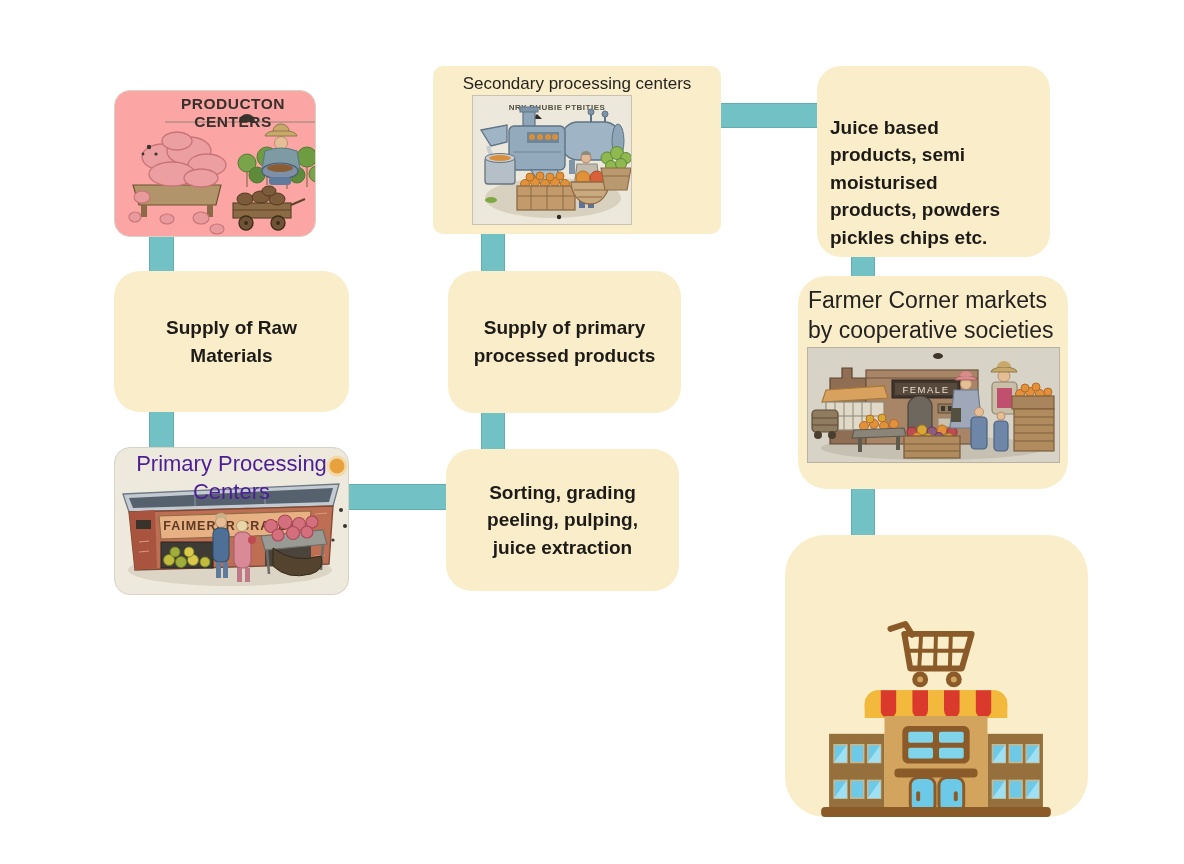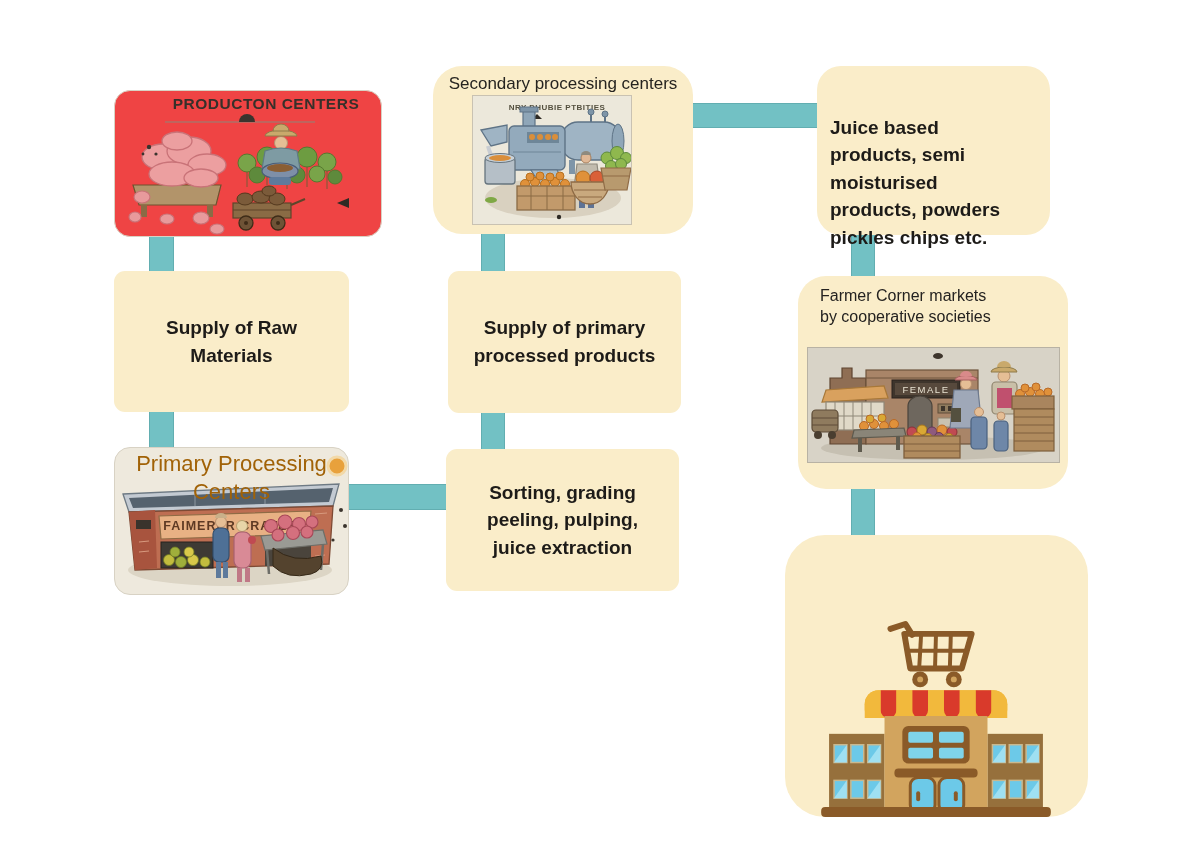--- a/index.html
+++ b/index.html
@@ -1,57 +1,57 @@
 <!DOCTYPE html>
 <html><head>
 <meta charset="utf-8">
 <style>
   html,body{margin:0;padding:0;background:#ffffff;}
   #canvas{
     position:relative;width:1184px;height:864px;background:#ffffff;
     font-family:"Liberation Sans",sans-serif;color:#1d1b18;overflow:hidden;
   }
   .conn{position:absolute;background:#72c1c4;border:1px solid rgba(80,150,156,.45);}
-  .box{position:absolute;background:#faedc9;border-radius:11px;box-sizing:border-box;}
+  .box{position:absolute;background:#faedc9;border-radius:26px;box-sizing:border-box;}
   .imgbox{position:absolute;border-radius:16px;overflow:hidden;box-sizing:border-box;
           border:1px solid #d8d2c4;}
   .imgbox svg{position:absolute;left:0;top:0;display:block;}
   .center-label{
     display:flex;align-items:center;justify-content:center;text-align:center;
     font-weight:bold;font-size:19px;line-height:1.45;white-space:pre-line;
   }
   .left-label{white-space:pre-line;text-align:left;box-sizing:border-box;}
   .img-title{position:absolute;left:0;right:0;text-align:center;}
   .t-production{top:4px;padding-left:36px;font-weight:bold;font-size:15.5px;
                 letter-spacing:.5px;color:#36302a;}
-  .t-primary{top:2px;font-size:22px;font-weight:400;color:#a16207;line-height:1.25;
+  .t-primary{top:2px;font-size:22px;font-weight:400;color:#4c1d95;line-height:1.25;
              white-space:pre-line;z-index:3;}
   .t-secondary{position:absolute;left:0;right:0;top:8px;text-align:center;
                font-size:17px;font-weight:400;color:#262420;}
-  .t-farmer{position:absolute;left:22px;top:10px;font-size:16px;font-weight:400;
+  .t-farmer{position:absolute;left:10px;top:10px;font-size:23px;font-weight:400;
             color:#242220;line-height:1.3;white-space:pre-line;}
   .t-super{position:absolute;left:8px;top:12px;font-size:20.5px;font-weight:400;
            color:#242220;line-height:1.32;white-space:pre-line;}
   .juice-label{padding:20px 8px 0 13px;font-weight:bold;font-size:19px;line-height:1.45;}
 </style>
 </head>
 <body>
 
 <div id="canvas">
 
   <div class="conn" style="left:149px;top:236px;width:23px;height:37px"></div>
   <div class="conn" style="left:149px;top:410px;width:23px;height:39px"></div>
   <div class="conn" style="left:347px;top:484px;width:100px;height:24px"></div>
   <div class="conn" style="left:481px;top:232px;width:22px;height:40px"></div>
   <div class="conn" style="left:481px;top:411px;width:22px;height:40px"></div>
   <div class="conn" style="left:692px;top:103px;width:126px;height:23px"></div>
   <div class="conn" style="left:851px;top:233px;width:22px;height:45px"></div>
   <div class="conn" style="left:851px;top:487px;width:22px;height:50px"></div>
 
-  <div class="imgbox" style="left:114px;top:90px;width:268px;height:147px;background:#ef4444">
+  <div class="imgbox" style="left:114px;top:90px;width:202px;height:147px;background:#fca5a5">
     <svg width="235" height="147" viewBox="0 0 235 147">
       <line x1="50" y1="31" x2="200" y2="31" stroke="#8d8678" stroke-width="1.2"></line>
       <path d="M124,31 a8,8 0 0 1 16,0 z" fill="#3a342e"></path>
       <path d="M222,112 l12,-5 v10 z" fill="#2e2a24"></path>
 
       <g stroke="#55792f" stroke-width="1">
         <line x1="132" y1="78" x2="132" y2="96" stroke="#7a5a36"></line>
           <line x1="152" y1="74" x2="152" y2="94" stroke="#7a5a36"></line>
         <line x1="172" y1="78" x2="172" y2="98" stroke="#7a5a36"></line>
           <line x1="192" y1="74" x2="192" y2="96" stroke="#7a5a36"></line>
@@ -192,21 +192,21 @@
       <g fill="#3a342e">
         <circle cx="226" cy="62" r="2"></circle>
           <circle cx="230" cy="78" r="2"></circle>
           <circle cx="218" cy="92" r="1.6"></circle>
       </g>
     </svg>
     <div class="img-title t-primary">Primary Processing
 Centers</div>
   </div>
 
-  <div class="box" style="left:433px;top:66px;width:260px;height:168px;border-radius:29px">
+  <div class="box" style="left:433px;top:66px;width:288px;height:168px;border-radius:10px">
     <div class="t-secondary">Secondary processing centers</div>
     <svg width="158" height="128" viewBox="0 0 158 128" style="position:absolute;left:39px;top:29px;background:#ece8db;border:1px solid #c9c2b2">
       <ellipse cx="80" cy="102" rx="68" ry="20" fill="#d9d1c0"></ellipse>
       <text x="84" y="14" text-anchor="middle" font-size="8" font-weight="bold" fill="#54503f" letter-spacing=".5">NRY PHUBIE PTBITIES</text>
       <path d="M64,18 l5,5 l-10,0 z" fill="#2e2a24"></path>
 
       <g>
         <rect x="50" y="14" width="12" height="18" fill="#8fa6b8" stroke="#5e7386" stroke-width="1.2"></rect>
         <rect x="47" y="11" width="18" height="5" fill="#7e95a8" stroke="#5e7386" stroke-width="1"></rect>
         <rect x="88" y="26" width="60" height="38" rx="17" fill="#9fb4c4" stroke="#5e7386" stroke-width="1.4"></rect>
@@ -291,21 +291,21 @@
     <span>Sorting, grading
 peeling, pulping,
 juice extraction</span>
   </div>
 
   <div class="box center-label" style="left:448px;top:271px;width:233px;height:142px">
     <span>Supply of primary
 processed products</span>
   </div>
 
-  <div class="box left-label juice-label" style="left:817px;top:66px;width:233px;height:169px;border-radius:24px">
+  <div class="box left-label juice-label" style="left:817px;top:66px;width:233px;height:191px;border-radius:24px">
     <span>Juice based
 products, semi
 moisturised
 products, powders
 pickles chips etc.</span>
   </div>
 
   <div class="box" style="left:798px;top:276px;width:270px;height:213px;border-radius:28px">
     <div class="t-farmer">Farmer Corner markets
 by cooperative societies</div>

